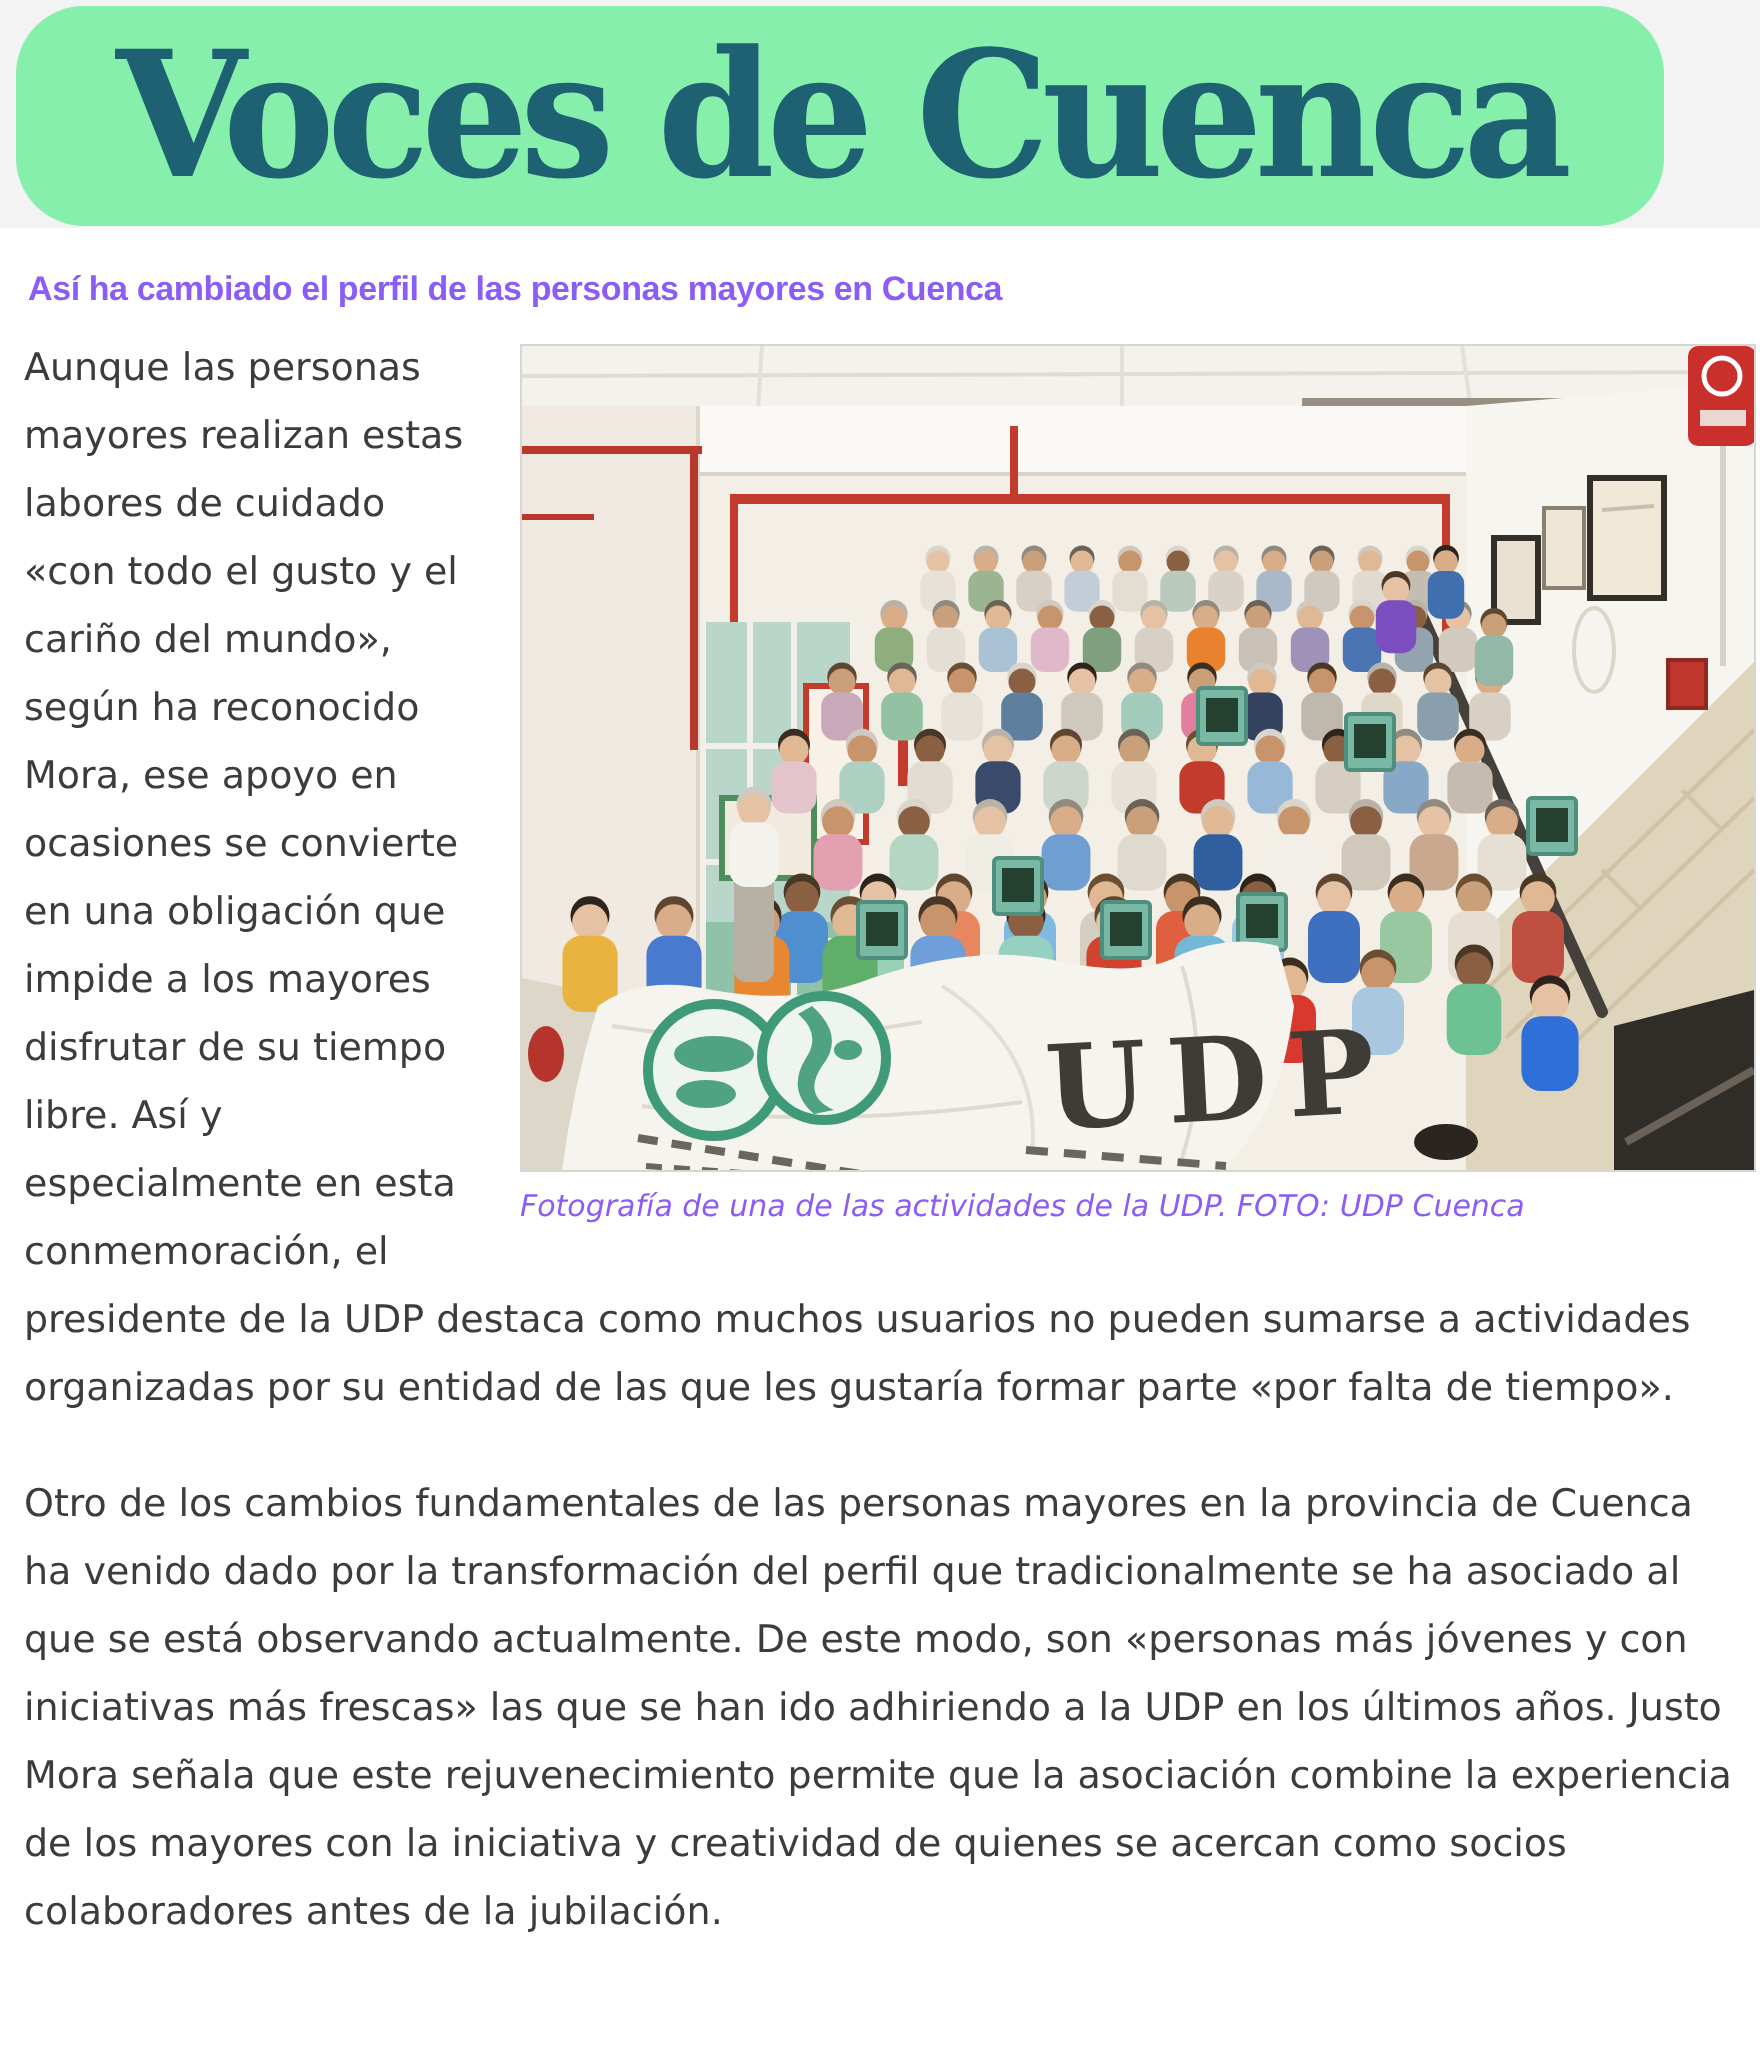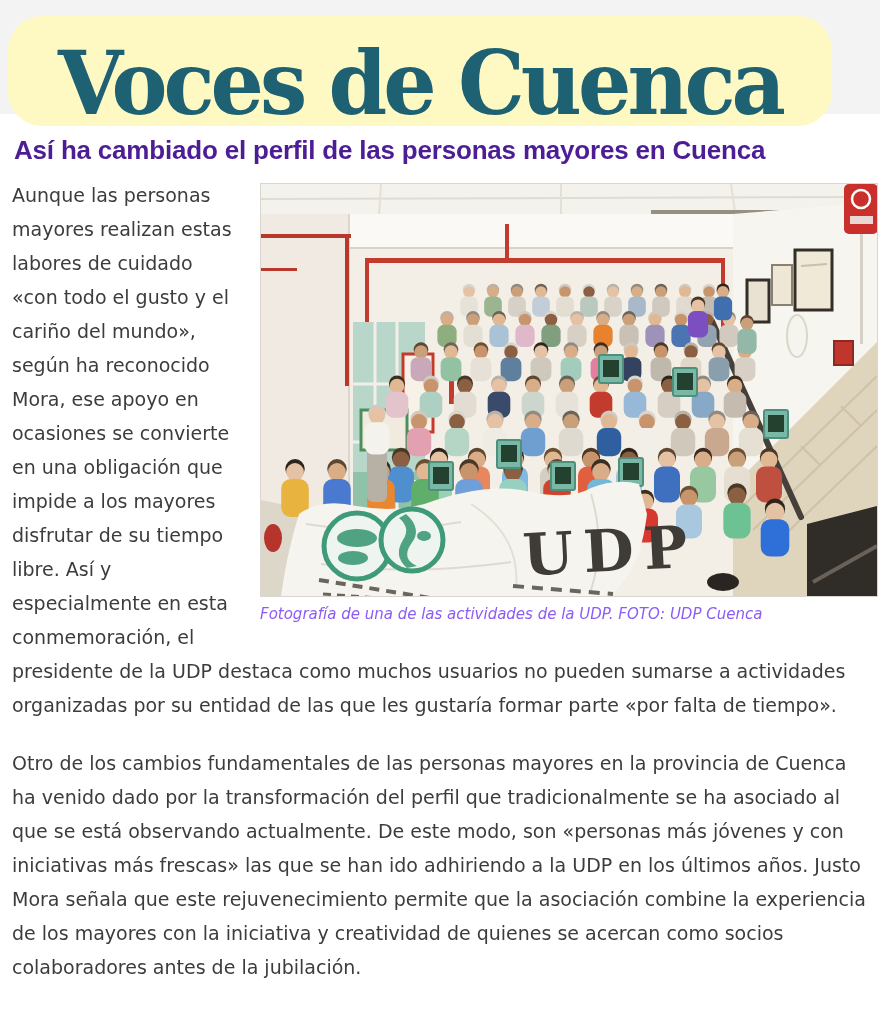--- a/index.html
+++ b/index.html
@@ -5,34 +5,34 @@
   html,body{margin:0;padding:0;}
   body{
     width:880px; height:1024px; background:#ffffff;
     font-family:"DejaVu Sans",sans-serif; overflow:hidden;
   }
   
   .masthead{
     width:880px; height:114px; background:#f3f3f4; position:relative;
   }
   .masthead-card{
-    position:absolute; left:8px; top:16px; width:824px; height:110px;
-    background:#fef9c3; border-radius:34px;
-    display:flex; align-items:flex-end; justify-content:center;
+    position:absolute; left:8px; top:3px; width:824px; height:110px;
+    background:#86efac; border-radius:34px;
+    display:flex; align-items:center; justify-content:center;
   }
   .masthead-title{
     font-family:"DejaVu Serif","Liberation Serif",serif;
     font-weight:bold; font-size:84px; letter-spacing:-4px;
     color:#1d6173; white-space:nowrap;
     transform:scaleY(1.04); line-height:1;
   }
   
   .headline{
     font-family:"Liberation Sans",sans-serif; font-weight:bold;
-    font-size:26px; color:#4c1d95; margin:21px 14px 12px 14px;
+    font-size:17px; color:#8b5cf6; margin:21px 14px 12px 14px;
     letter-spacing:-0.2px;
   }
   
   .article-body{
     padding:0 4px 10px 12px; font-size:19px; line-height:34px;
     color:#3c3c3c;
   }
   .article-body p{ margin:0 0 24px 0; }
   figure.photo{
     float:right; width:616px; margin:5px 0 4px 22px; padding:0;

